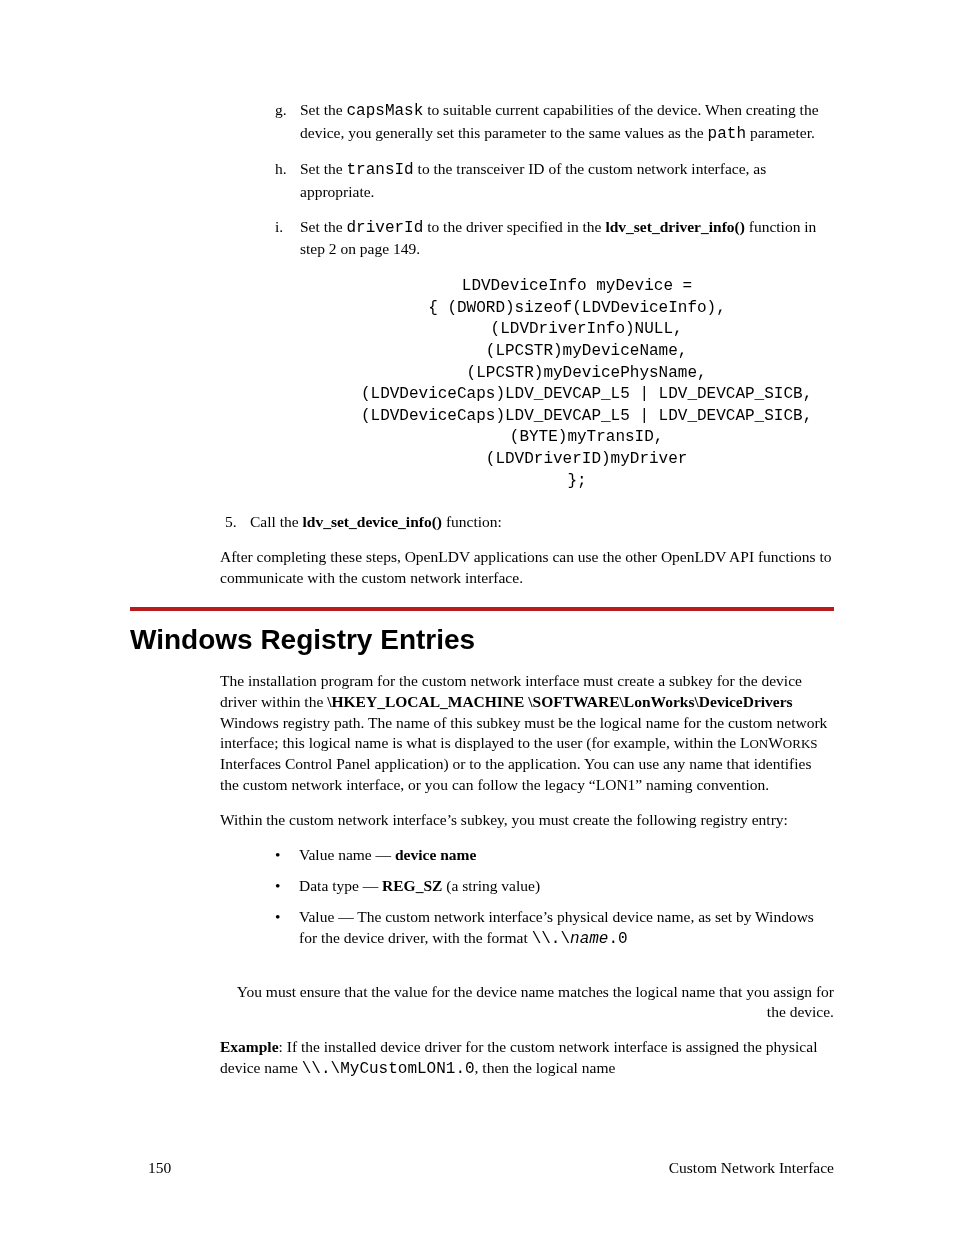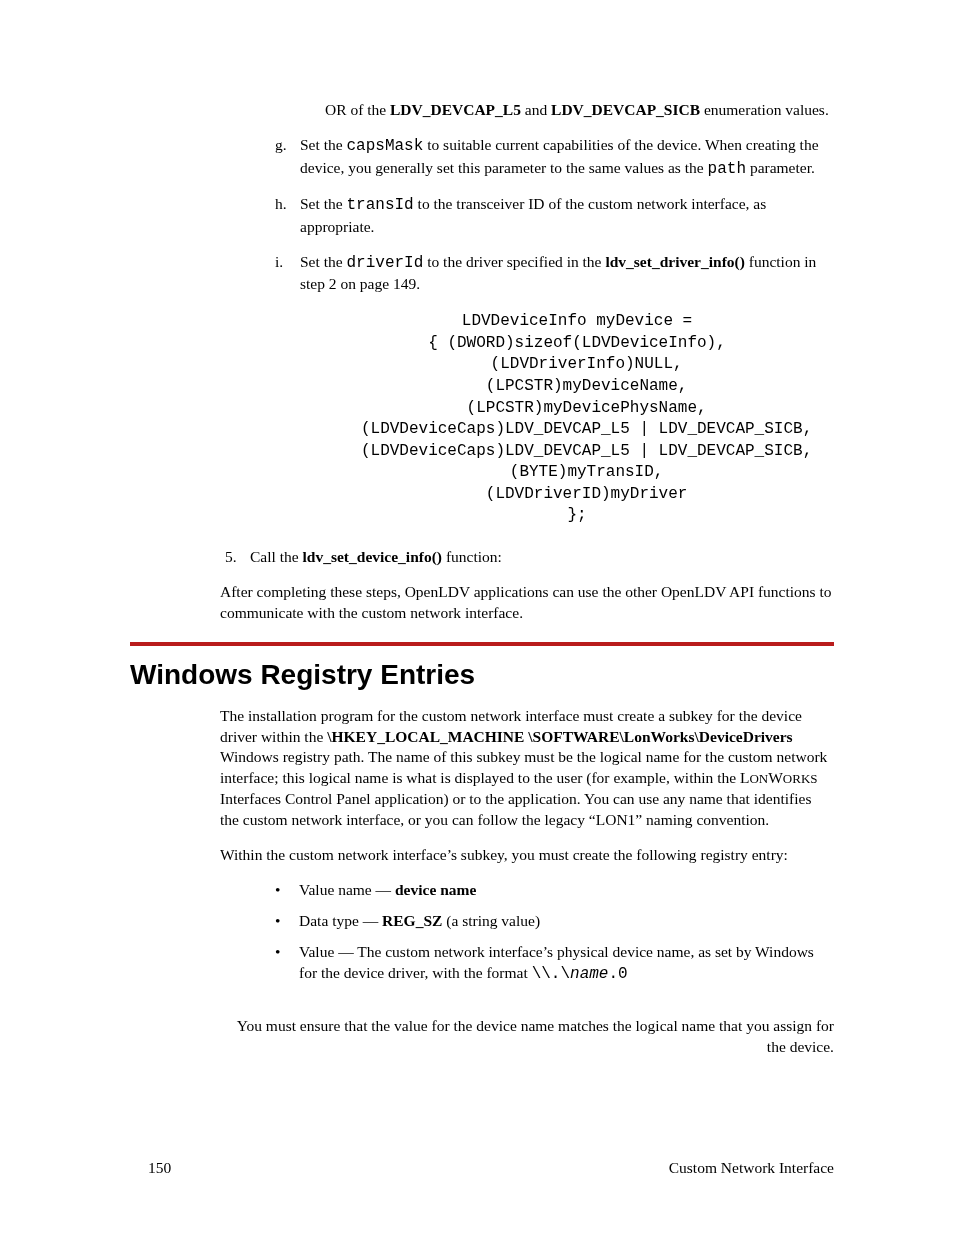--- a/index.html
+++ b/index.html
@@ -66,23 +66,20 @@
   .bullet-dot {
     flex: 0 0 24px;
   }
   b { font-weight: bold; }
 </style>
 </head>
 <body>
 
 <div class="page">
 
-  <div class="para indent-3">
-    <span>OR of the </span><b>LDV_DEVCAP_L5</b><span> and </span><b>LDV_DEVCAP_SICB</b><span> enumeration values.</span>
-  </div>
 
   <div class="list-row indent-2">
     <div class="list-marker">g.</div>
     <div class="list-body">
       <span>Set the </span><span class="code">capsMask</span><span> to suitable current capabilities of the device. When creating the device, you generally set this parameter to the same values as the </span><span class="code">path</span><span> parameter.</span>
     </div>
   </div>
 
   <div class="list-row indent-2">
     <div class="list-marker">h.</div>
@@ -143,19 +140,22 @@
     <div class="bullet-row">
       <div class="bullet-dot">•</div>
       <div>
         <span>Value —  The custom network interface’s physical device name, as set by Windows for the device driver, with the format  </span><span class="code">\\.\</span><span class="code" style="font-style:italic;font-family:Liberation Mono, monospace;">name</span><span class="code">.0</span>
       </div>
     </div>
   </div>
 
   <div class="para indent-1" style="margin-top:31px;text-align:right;">You must ensure that the value for the device name matches the logical name that you assign for the device.</div>
 
+  <div class="para indent-1">
+    <b>Example</b><span>:  If the installed device driver for the custom network interface is assigned the physical device name </span><span class="code">\\.\MyCustomLON1.0</span><span>, then the logical name</span>
+  </div>
 
   <div class="footer">
     <span>150</span>
     <span>Custom Network Interface</span>
   </div>
 
 </div>
 
 </body></html>

